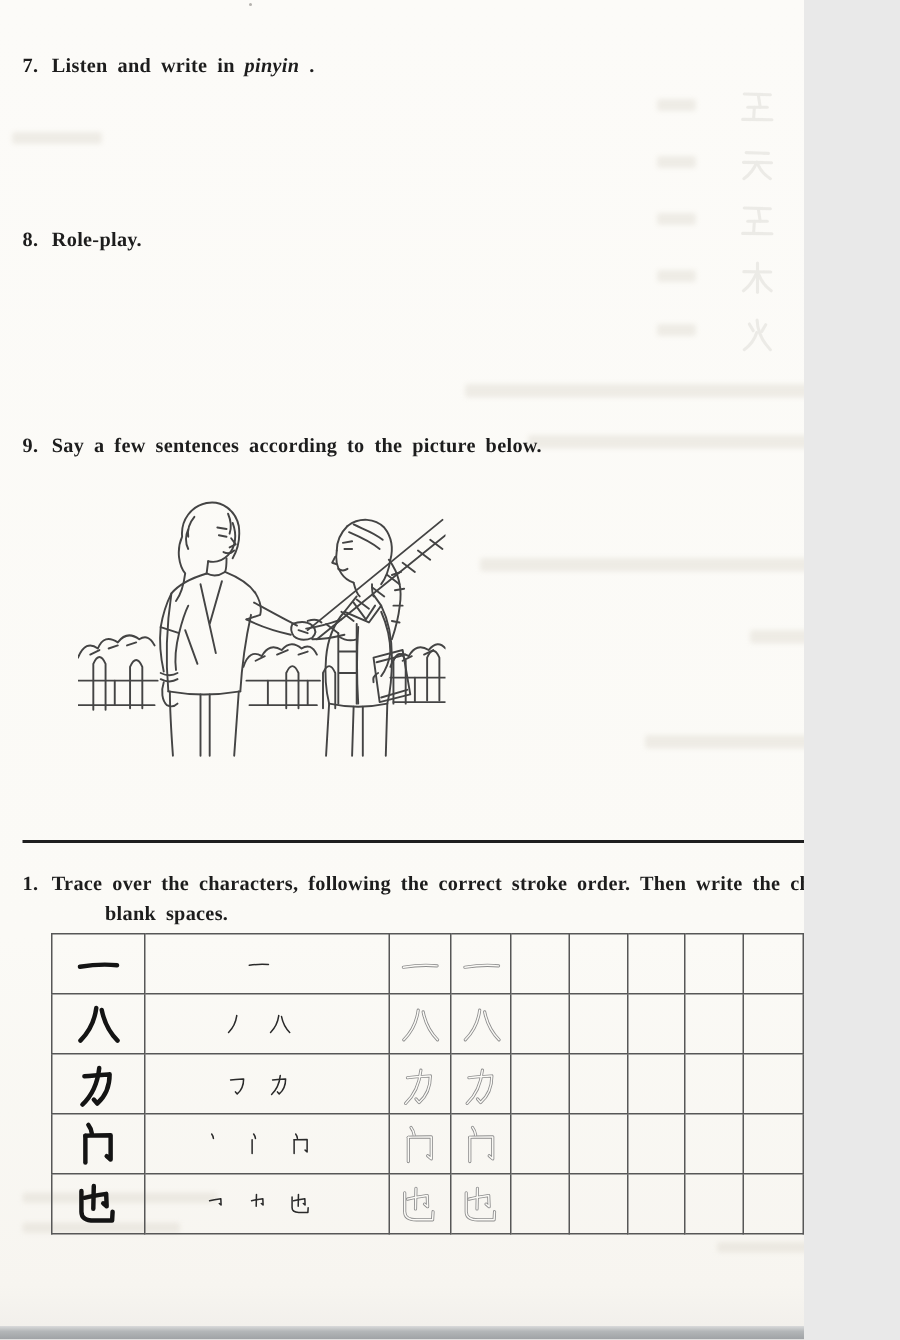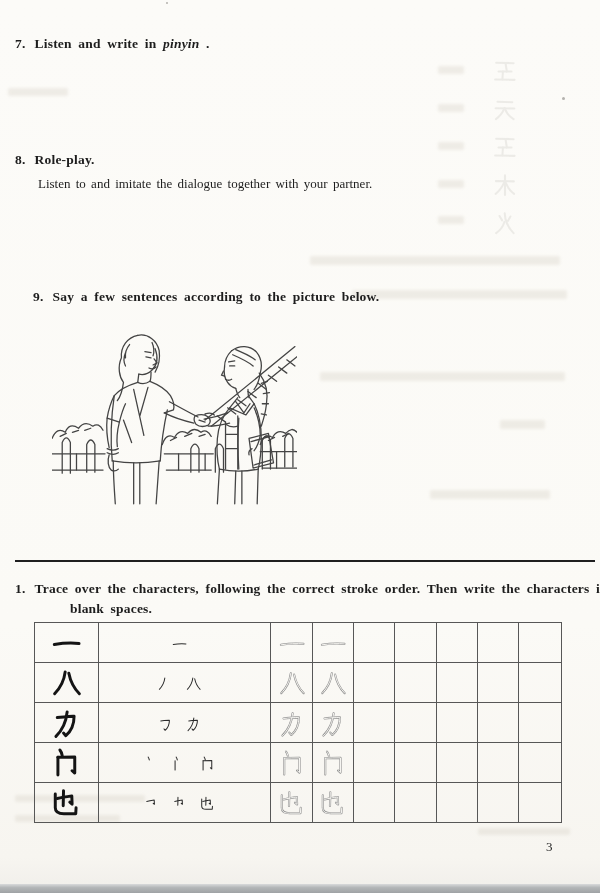--- a/index.html
+++ b/index.html
@@ -1,17 +1,17 @@
 <!DOCTYPE html>
 <html><head>
 <meta charset="utf-8">
 <style>
   html,body{margin:0;padding:0;background:#e9e9e9;}
   .page{
-    position:relative;width:600px;height:893px;overflow:hidden;
+    position:relative;width:536px;height:893px;overflow:hidden;
     background:linear-gradient(180deg,#fcfbf8 0%,#fbfaf6 70%,#f7f5f0 96%,#f0eeea 100%);
     font-family:"Liberation Serif", serif;color:#1d1d1d;
   }
   .ex-line{position:absolute;font-weight:bold;font-size:13.5px;letter-spacing:.2px;word-spacing:3px;white-space:nowrap;}
   .ex-num{margin-right:9px;}
   .instruction{position:absolute;font-size:13px;font-weight:normal;word-spacing:2px;white-space:nowrap;}
   .heading-title{position:absolute;left:17px;top:537px;font-size:15.5px;font-weight:bold;word-spacing:4px;letter-spacing:.3px;}
   .heading-rule{position:absolute;left:15px;top:560px;width:580px;height:2.2px;background:#1f1f1f;}
   .illustration{position:absolute;left:52px;top:318px;width:245px;height:196px;}
   .tbl-wrap{position:absolute;left:34px;top:622px;}
@@ -85,23 +85,22 @@
   <div class="speck" style="left:166px;top:2px;width:2px;height:2px;"></div>
 
   <div class="ex-line" style="left:15px;top:36px;">
     <span class="ex-num">7.</span><span>Listen and write in</span>
     <i>pinyin</i><span> .</span>
   </div>
 
   <div class="ex-line" style="left:15px;top:152px;">
     <span class="ex-num">8.</span><span>Role-play.</span>
   </div>
-  <div class="instruction" style="left:38px;top:176px;">Listen to and imitate the dialogue together with your partner.</div>
-
-  <div class="ex-line" style="left:15px;top:289px;margin-left:18px;">
+
+  <div class="ex-line" style="left:15px;top:289px;">
     <span class="ex-num">9.</span><span>Say a few sentences according to the picture below.</span>
   </div>
 
   <div class="illustration">
     <svg width="245" height="196" viewBox="0 0 240 192">
       <g fill="none" stroke="#444" stroke-width="1.25" stroke-linecap="round" stroke-linejoin="round">
 
         <path d="M10,152 V122 Q14,113 18,122 V152"></path>
         <path d="M34,151 V124 Q38,115 42,124 V151"></path>
         <path d="M136,151 V128 Q140,119 144,128 V151"></path>

